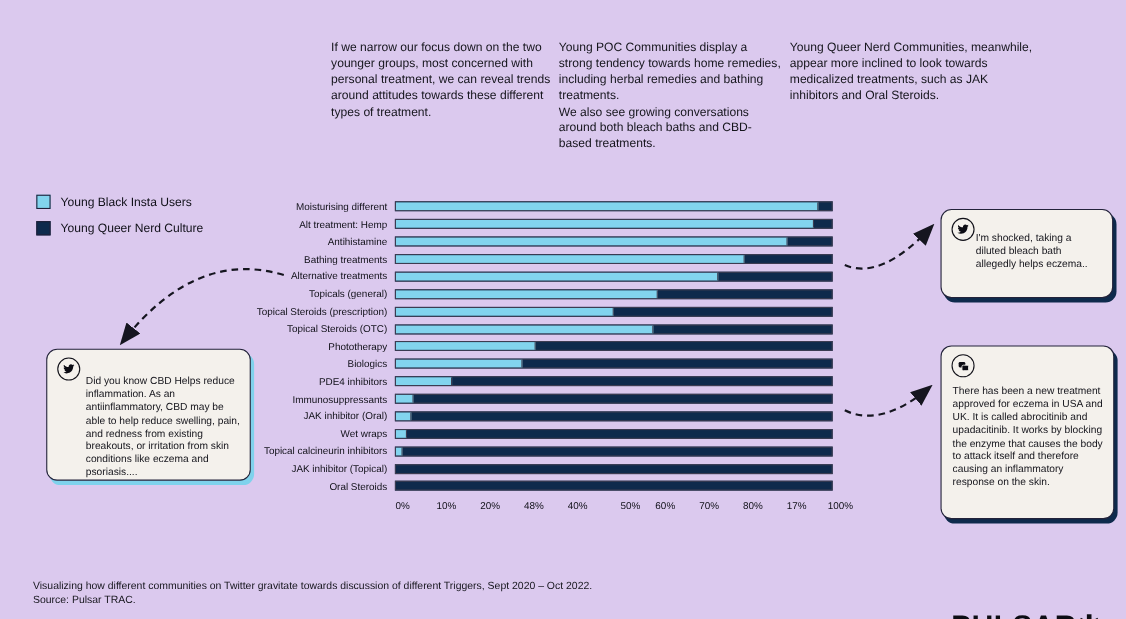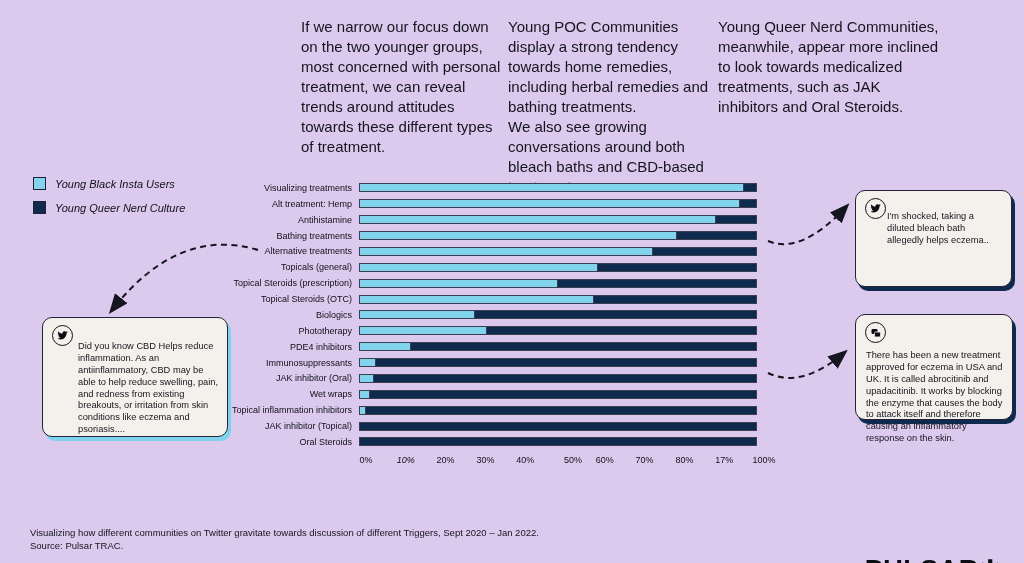--- a/index.html
+++ b/index.html
@@ -2,45 +2,45 @@
 <html><head>
 <meta charset="utf-8">
 <style>
   * { margin:0; padding:0; box-sizing:border-box; }
   html,body { width:1024px; height:563px; }
   body { font-family:"Liberation Sans","DejaVu Sans",sans-serif; background:#dbc9ee; overflow:hidden; }
   #page { position:relative; width:1024px; height:563px; background:#dbc9ee; color:#111; }
 
   .page-title { position:absolute; left:28px; top:30px; width:252px; font-size:20px; line-height:1.28; font-weight:normal; color:#0d0d12; letter-spacing:0.2px; }
 
-  .intro { position:absolute; top:17px; font-size:15px; line-height:1.33; color:#15151c; white-space:pre-line; }
+  .intro { position:absolute; top:36px; font-size:11px; line-height:1.33; color:#15151c; white-space:pre-line; }
   #intro-1 { left:301px; width:204px; }
   #intro-2 { left:508px; width:203px; }
   #intro-3 { left:718px; width:226px; }
 
   
   .legend { position:absolute; left:33px; top:177px; }
-  .legend-item { display:flex; align-items:center; margin-bottom:11px;font-style:italic; }
+  .legend-item { display:flex; align-items:center; margin-bottom:11px; }
   .legend-swatch { width:13px; height:13px; border:1.6px solid #20203a; margin-right:9px; }
   .legend-label { font-size:11px; color:#101018; }
 
   
   #chart { position:absolute; left:219px; top:180px; width:546px; }
   .bar-row { display:flex; align-items:center; height:15.88px; }
   .bar-label { width:140px; padding-right:7px; text-align:right; font-size:9px; color:#101018; white-space:nowrap; }
   .bar-track { width:398px; height:9px; border:1px solid #3c3c52; display:flex; background:#0e2a4c; }
   .bar-seg { height:100%; border-right:1.5px solid #3c3c52; background:#82d4ee; }
   .x-axis { position:relative; margin-left:147px; width:398px; height:14px; margin-top:5px; }
   .tick { position:absolute; transform:translateX(-50%); font-size:9px; color:#101018; white-space:nowrap; }
 
   
   .callout { position:absolute; background:#f4f1ec; border:1.3px solid #23233a; border-radius:10px; }
   #callout-left { left:42px; top:317px; width:186px; height:120px; box-shadow:3px 4px 0 #7fd2ec; }
-  #callout-top-right { left:855px; top:190px; width:157px; height:97px; box-shadow:3px 4px 0 #0e2a4c; }
-  #callout-bottom-right { left:855px; top:314px; width:158px; height:106px; box-shadow:3px 4px 0 #0e2a4c; }
+  #callout-top-right { left:855px; top:190px; width:157px; height:81px; box-shadow:3px 4px 0 #0e2a4c; }
+  #callout-bottom-right { left:855px; top:314px; width:158px; height:158px; box-shadow:3px 4px 0 #0e2a4c; }
   .callout .icon-circle { position:absolute; top:7px; left:9px; width:21px; height:21px; border:1.4px solid #101018; border-radius:50%; display:flex; align-items:center; justify-content:center; background:#f4f1ec; }
   .callout .text { font-size:9.3px; line-height:1.28; color:#15151c; }
   .text-beside { margin:23px 8px 12px 35px; }
   #callout-top-right .text-beside { margin:20px 8px 0 31px; }
   .text-below { margin:35px 9px 0 10px; font-size:9px; }
 
   
   #arrows { position:absolute; left:0; top:0; pointer-events:none; }
 
   
@@ -65,21 +65,21 @@
     </div>
     <div class="legend-item">
       <span class="legend-swatch" style="background: rgb(14, 42, 76);"></span>
       <span class="legend-label">Young Queer Nerd Culture</span>
     </div>
   </div>
 
   <div id="chart">
     <div id="chart-rows">
         <div class="bar-row">
-          <div class="bar-label">Visualizing treatments</div>
+          <div class="bar-label">Moisturising different</div>
           <div class="bar-track" style="background: rgb(14, 42, 76);">
             <div class="bar-seg" style="width: 97%; background: rgb(130, 212, 238);"></div>
           </div>
         </div>
         <div class="bar-row">
           <div class="bar-label">Alt treatment: Hemp</div>
           <div class="bar-track" style="background: rgb(14, 42, 76);">
             <div class="bar-seg" style="width: 96%; background: rgb(130, 212, 238);"></div>
           </div>
         </div>
@@ -113,32 +113,32 @@
             <div class="bar-seg" style="width: 50%; background: rgb(130, 212, 238);"></div>
           </div>
         </div>
         <div class="bar-row">
           <div class="bar-label">Topical Steroids (OTC)</div>
           <div class="bar-track" style="background: rgb(14, 42, 76);">
             <div class="bar-seg" style="width: 59%; background: rgb(130, 212, 238);"></div>
           </div>
         </div>
         <div class="bar-row">
+          <div class="bar-label">Phototherapy</div>
+          <div class="bar-track" style="background: rgb(14, 42, 76);">
+            <div class="bar-seg" style="width: 32%; background: rgb(130, 212, 238);"></div>
+          </div>
+        </div>
+        <div class="bar-row">
           <div class="bar-label">Biologics</div>
           <div class="bar-track" style="background: rgb(14, 42, 76);">
             <div class="bar-seg" style="width: 29%; background: rgb(130, 212, 238);"></div>
           </div>
         </div>
         <div class="bar-row">
-          <div class="bar-label">Phototherapy</div>
-          <div class="bar-track" style="background: rgb(14, 42, 76);">
-            <div class="bar-seg" style="width: 32%; background: rgb(130, 212, 238);"></div>
-          </div>
-        </div>
-        <div class="bar-row">
           <div class="bar-label">PDE4 inhibitors</div>
           <div class="bar-track" style="background: rgb(14, 42, 76);">
             <div class="bar-seg" style="width: 13%; background: rgb(130, 212, 238);"></div>
           </div>
         </div>
         <div class="bar-row">
           <div class="bar-label">Immunosuppressants</div>
           <div class="bar-track" style="background: rgb(14, 42, 76);">
             <div class="bar-seg" style="width: 4%; background: rgb(130, 212, 238);"></div>
           </div>
@@ -149,39 +149,39 @@
             <div class="bar-seg" style="width: 3.5%; background: rgb(130, 212, 238);"></div>
           </div>
         </div>
         <div class="bar-row">
           <div class="bar-label">Wet wraps</div>
           <div class="bar-track" style="background: rgb(14, 42, 76);">
             <div class="bar-seg" style="width: 2.5%; background: rgb(130, 212, 238);"></div>
           </div>
         </div>
         <div class="bar-row">
-          <div class="bar-label">Topical inflammation inhibitors</div>
+          <div class="bar-label">Topical calcineurin inhibitors</div>
           <div class="bar-track" style="background: rgb(14, 42, 76);">
             <div class="bar-seg" style="width: 1.5%; background: rgb(130, 212, 238);"></div>
           </div>
         </div>
         <div class="bar-row">
           <div class="bar-label">JAK inhibitor (Topical)</div>
           <div class="bar-track" style="background: rgb(14, 42, 76);"></div>
         </div>
         <div class="bar-row">
           <div class="bar-label">Oral Steroids</div>
           <div class="bar-track" style="background: rgb(14, 42, 76);"></div>
         </div>
       </div>
     <div class="x-axis" id="x-axis">
         <span class="tick" style="left: 0%;">0%</span>
-        <span class="tick" style="left: 10%; font-style: italic;">10%</span>
+        <span class="tick" style="left: 10%;">10%</span>
         <span class="tick" style="left: 20%;">20%</span>
-        <span class="tick" style="left: 30%;">30%</span>
+        <span class="tick" style="left: 30%;">48%</span>
         <span class="tick" style="left: 40%;">40%</span>
         <span class="tick" style="left: 50%; padding-left: 16px;">50%</span>
         <span class="tick" style="left: 60%;">60%</span>
         <span class="tick" style="left: 70%;">70%</span>
         <span class="tick" style="left: 80%;">80%</span>
         <span class="tick" style="left: 90%;">17%</span>
         <span class="tick" style="left: 100%;">100%</span>
       </div>
   </div>
 
@@ -218,19 +218,19 @@
     <span class="icon-circle">
       <svg width="12" height="12" viewBox="0 0 24 24">
           <rect x="3" y="4" width="12" height="10" rx="2.5" fill="#0c0c14"></rect>
           <rect x="9" y="10" width="12" height="10" rx="2.5" fill="#0c0c14" stroke="#f4f1ec" stroke-width="1.6"></rect>
         </svg>
     </span>
     <p class="text text-below">There has been a new treatment approved for eczema in USA and UK. It is called abrocitinib and upadacitinib. It works by blocking the enzyme that causes the body to attack itself and therefore causing an inflammatory response on the skin.</p>
   </div>
 
   <div class="footer">
-    <div>Visualizing how different communities on Twitter gravitate towards discussion of different Triggers, Sept 2020 – Jan 2022.</div>
+    <div>Visualizing how different communities on Twitter gravitate towards discussion of different Triggers, Sept 2020 – Oct 2022.</div>
     <div>Source: Pulsar TRAC.</div>
   </div>
 
   <div class="logo"><span>PULSAR</span><span>✱</span></div>
 
 </div>
 
 </body></html>

